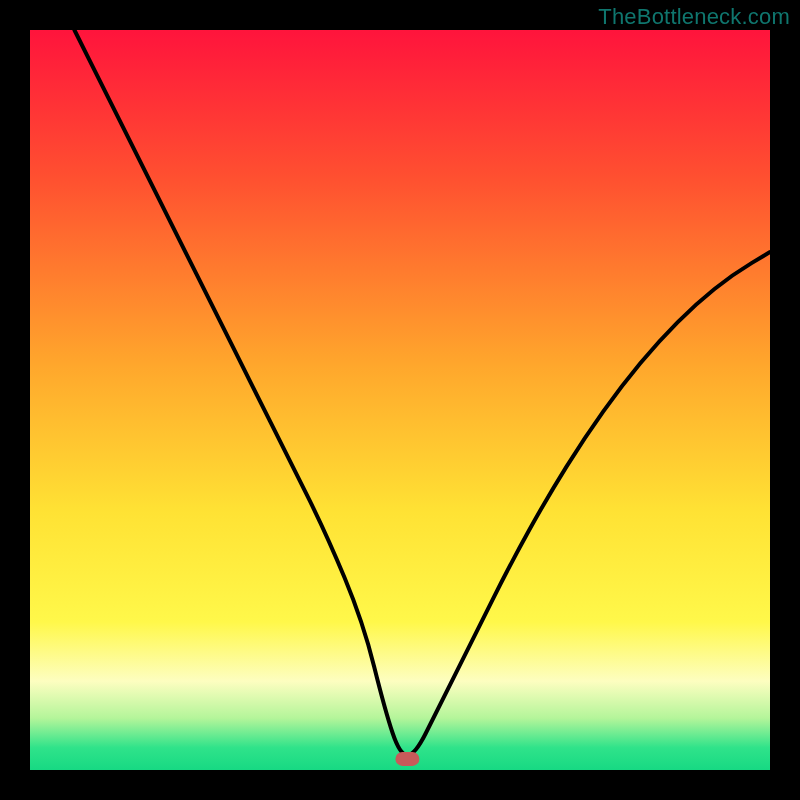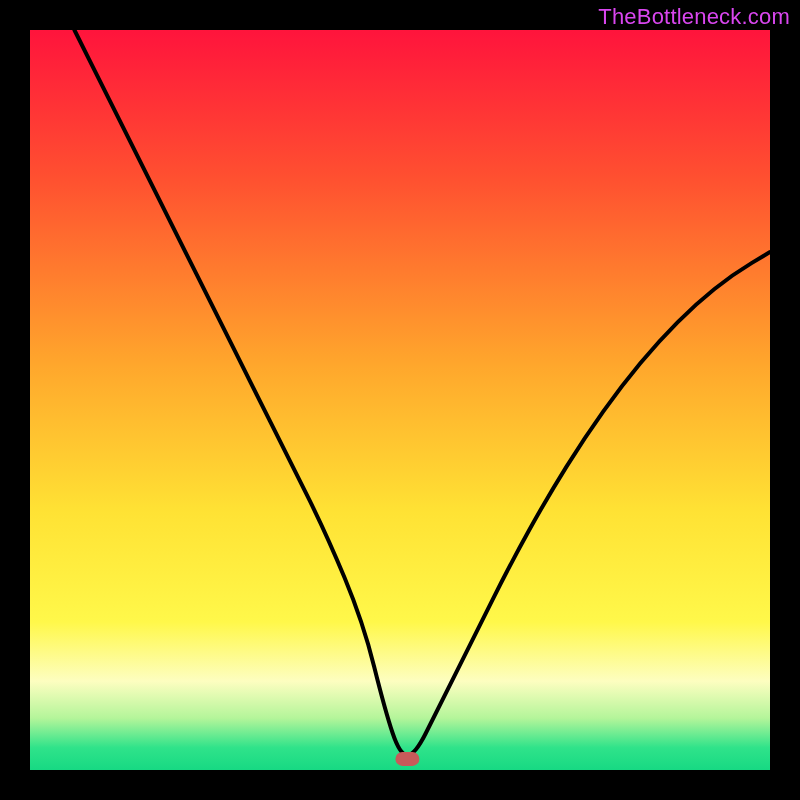--- a/index.html
+++ b/index.html
@@ -13,21 +13,21 @@
   }
   .chart-wrap {
     position: relative;
     width: 800px;
     height: 800px;
   }
   .attribution {
     position: absolute;
     top: 4px;
     right: 10px;
-    color: #d946ef;
+    color: #0f766e;
     font-size: 22px;
     font-weight: 400;
     z-index: 5;
     letter-spacing: 0.2px;
   }
   svg {
     display: block;
   }
 </style>
 </head>

